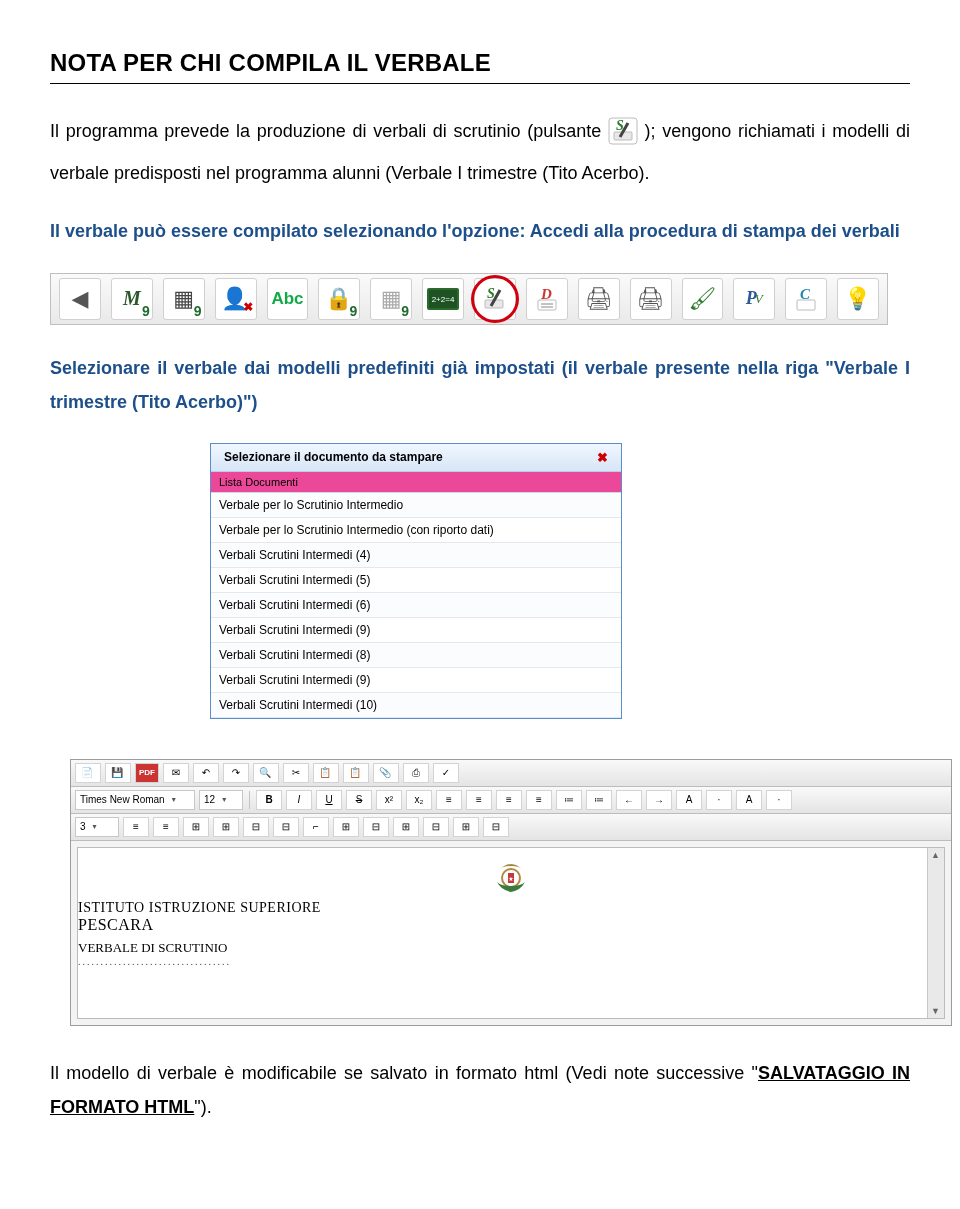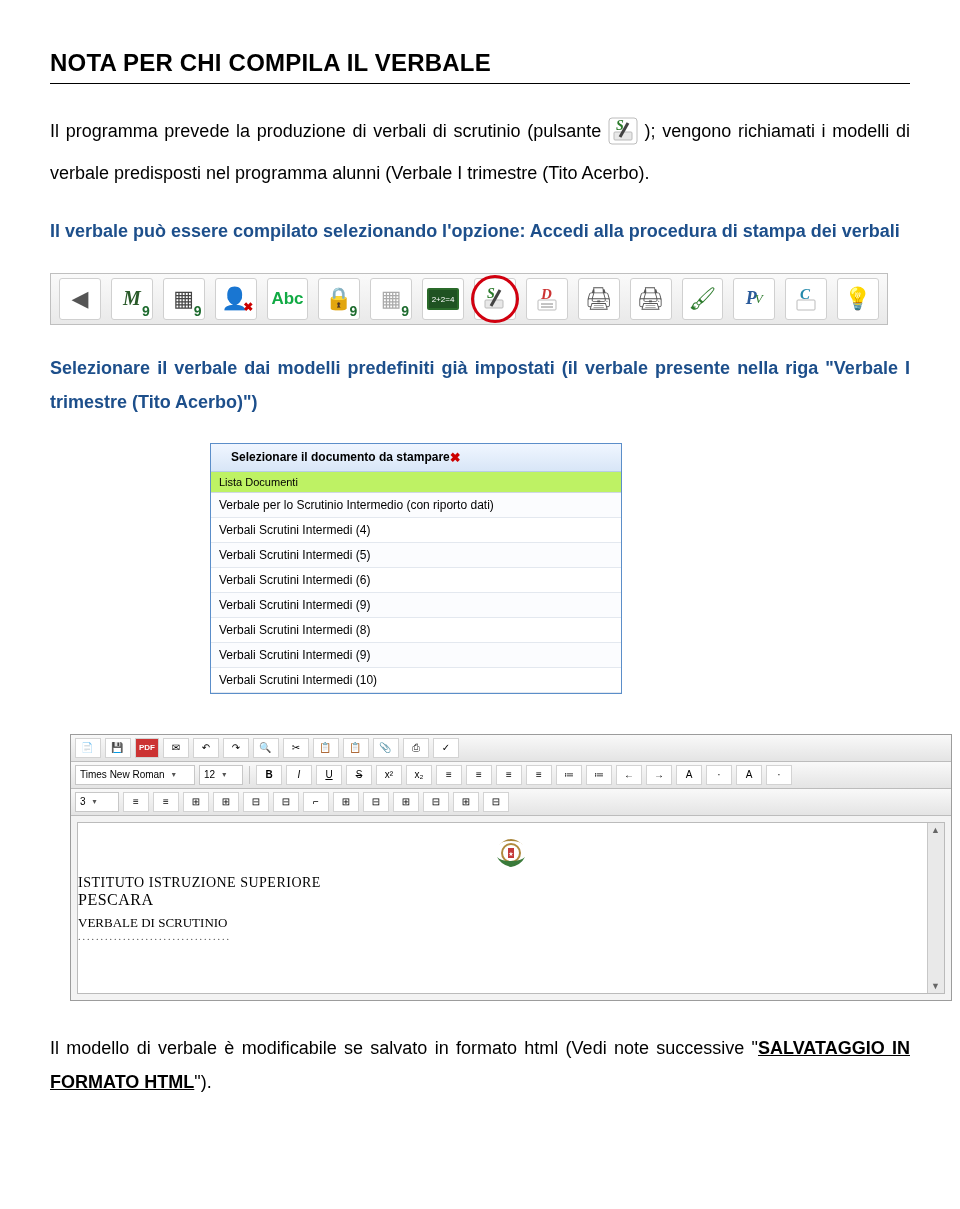--- a/index.html
+++ b/index.html
@@ -73,30 +73,30 @@
   .dlg {
     border: 1px solid #5b8ec9;
     width: 410px;
     margin: 8px auto 40px 160px;
     font-family: Arial, sans-serif;
     font-size: 12px;
     box-shadow: 0 0 0 1px #dfe9f5 inset;
   }
   .dlg-head {
     background: linear-gradient(#f0f6ff,#d8e6f7);
-    padding: 6px 20px;
+    padding: 6px 13px;
     font-weight: 700;
-    display:flex;align-items:center;
+    display:flex;justify-content:space-between;align-items:center;
     border-bottom:1px solid #b8cde6;
   }
   .dlg-close {
     color:#c00; font-weight:700; font-size:13px;
   }
   .dlg-sub {
-    background:#bef264;
+    background:#ec4899;
     padding:4px 8px;
     border-bottom:1px solid #cfd8e4;
     font-size:11px;
   }
   .dlg-row {
     padding:5px 8px;
     border-bottom:1px solid #e3e8ef;
     background:#fff;
   }
   .dlg-row:nth-child(odd){ background:#fbfcfe; }
@@ -254,20 +254,21 @@
 
 <p class="body blue-heavy">Selezionare il verbale dai modelli predefiniti già impostati (il verbale presente nella riga "Verbale I trimestre (Tito Acerbo)")</p>
 
 <div class="dlg">
   <div class="dlg-head">
     <span>Selezionare il documento da stampare</span>
     <span class="dlg-close">✖</span>
   </div>
   <div class="dlg-sub">Lista Documenti</div>
   <div id="dlg-rows">
+      <div class="dlg-row">Verbale per lo Scrutinio Intermedio</div>
       <div class="dlg-row">Verbale per lo Scrutinio Intermedio (con riporto dati)</div>
       <div class="dlg-row">Verbali Scrutini Intermedi (4)</div>
       <div class="dlg-row">Verbali Scrutini Intermedi (5)</div>
       <div class="dlg-row">Verbali Scrutini Intermedi (6)</div>
       <div class="dlg-row">Verbali Scrutini Intermedi (9)</div>
       <div class="dlg-row">Verbali Scrutini Intermedi (8)</div>
       <div class="dlg-row">Verbali Scrutini Intermedi (9)</div>
       <div class="dlg-row">Verbali Scrutini Intermedi (10)</div>
     </div>
 </div>

